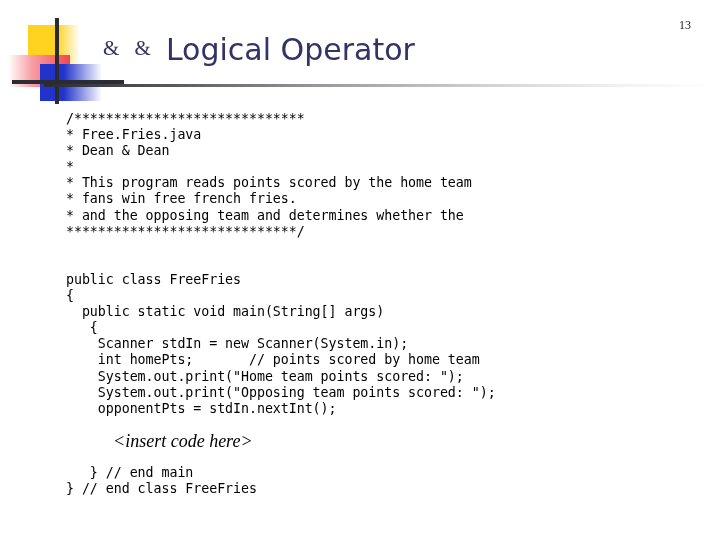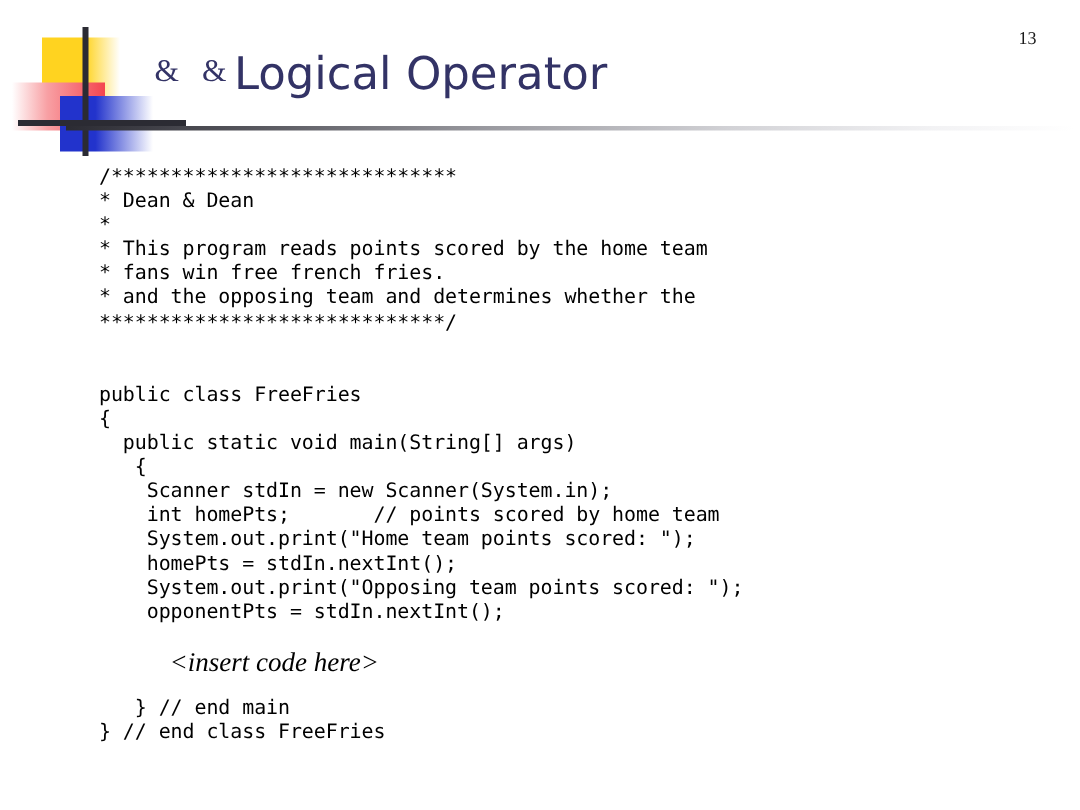--- a/index.html
+++ b/index.html
@@ -97,20 +97,21 @@
     color: #333366;
     letter-spacing: 5px;
     position: relative;
     top: -5px;
   }
   #title-text {
     font-family: "DejaVu Sans", sans-serif;
     font-size: 30px;
     color: #333366;
     letter-spacing: 0px;
+    margin-left: 10px;
   }
 
   
   #page-number {
     position: absolute;
     right: 29px;
     top: 18px;
     font-family: "Liberation Serif", serif;
     font-size: 12px;
     color: #1a1a1a;
@@ -162,36 +163,36 @@
     <span id="title-text">Logical Operator</span>
   </div>
 
   <div id="header-rule"></div>
 
   <div id="page-number">13</div>
 </div>
 
 <div id="code-body">
     <div class="code-line">/*****************************</div>
+    <div class="code-line">* Free.Fries.java</div>
     <div class="code-line">* Dean &amp; Dean</div>
     <div class="code-line">*</div>
     <div class="code-line">* This program reads points scored by the home team</div>
     <div class="code-line">* fans win free french fries.</div>
     <div class="code-line">* and the opposing team and determines whether the</div>
     <div class="code-line">*****************************/</div>
     <div class="code-line blank">&nbsp;</div>
     <div class="code-line blank">&nbsp;</div>
     <div class="code-line">public class FreeFries</div>
     <div class="code-line">{</div>
     <div class="code-line">  public static void main(String[] args)</div>
     <div class="code-line">   {</div>
     <div class="code-line">    Scanner stdIn = new Scanner(System.in);</div>
     <div class="code-line">    int homePts;       // points scored by home team</div>
     <div class="code-line">    System.out.print("Home team points scored: ");</div>
-    <div class="code-line">    homePts = stdIn.nextInt();</div>
     <div class="code-line">    System.out.print("Opposing team points scored: ");</div>
     <div class="code-line">    opponentPts = stdIn.nextInt();</div>
     <div class="code-line blank">&nbsp;</div>
     <div class="insert-note">&lt;insert code here&gt;</div>
     <div class="code-line blank">&nbsp;</div>
     <div class="code-line">   } // end main</div>
     <div class="code-line">} // end class FreeFries</div>
   </div>
 
 </body></html>

